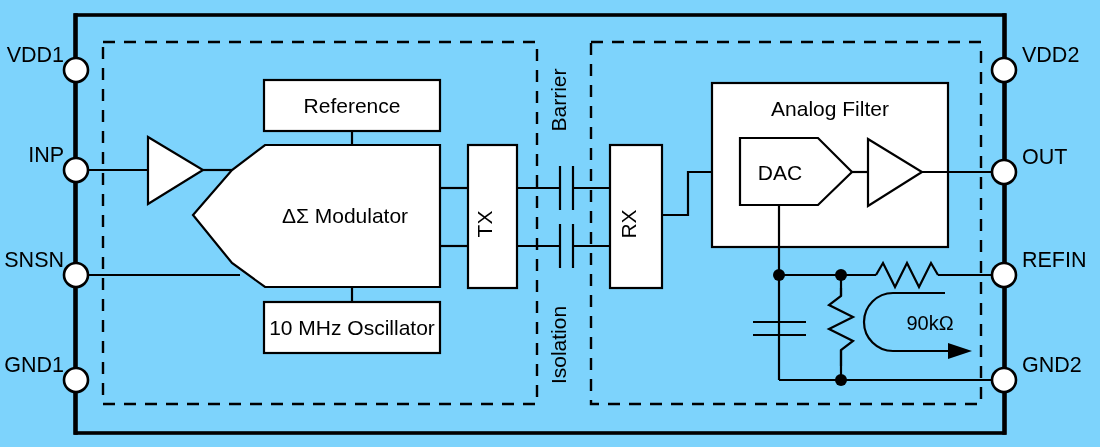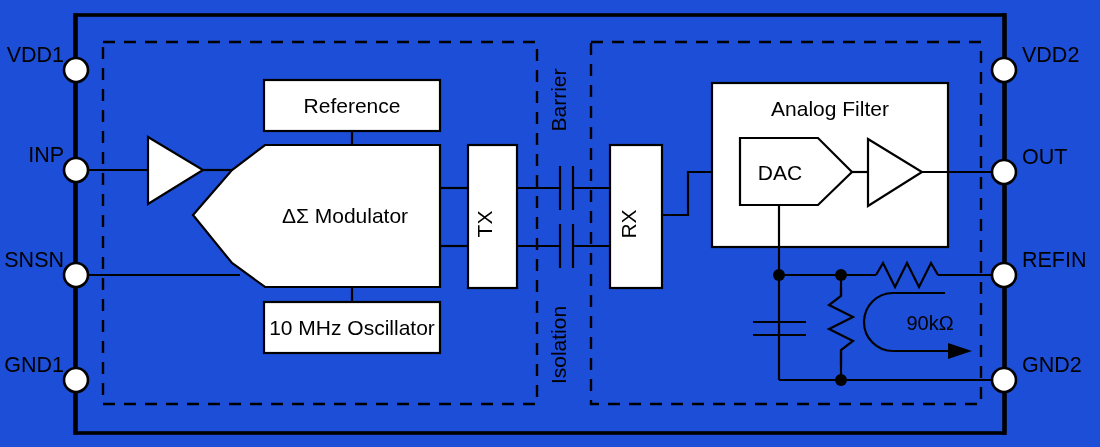--- a/index.html
+++ b/index.html
@@ -4,21 +4,21 @@
 <style>
   html, body {
     margin: 0;
     padding: 0;
     background: #ffffff;
   }
   #diagram-root {
     position: relative;
     width: 1100px;
     height: 447px;
-    background: #1d4ed8;
+    background: #7dd3fc;
     font-family: "Liberation Sans", sans-serif;
   }
   svg { display: block; }
   .stroke-main {
     fill: none;
     stroke: #000000;
     stroke-width: 3.6;
     stroke-linecap: square;
     stroke-linejoin: miter;
   }

